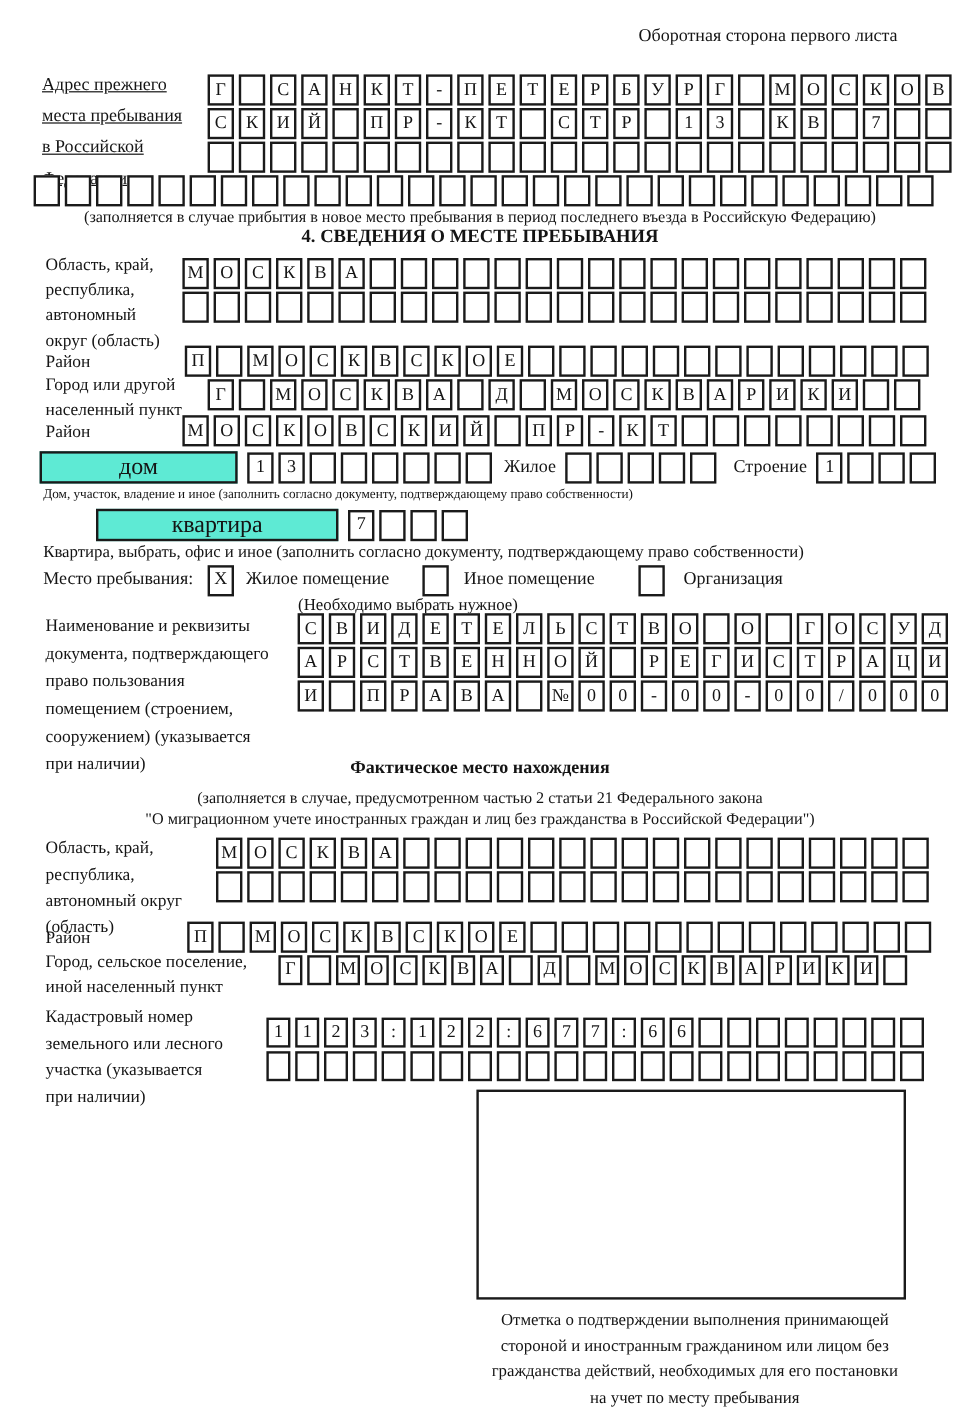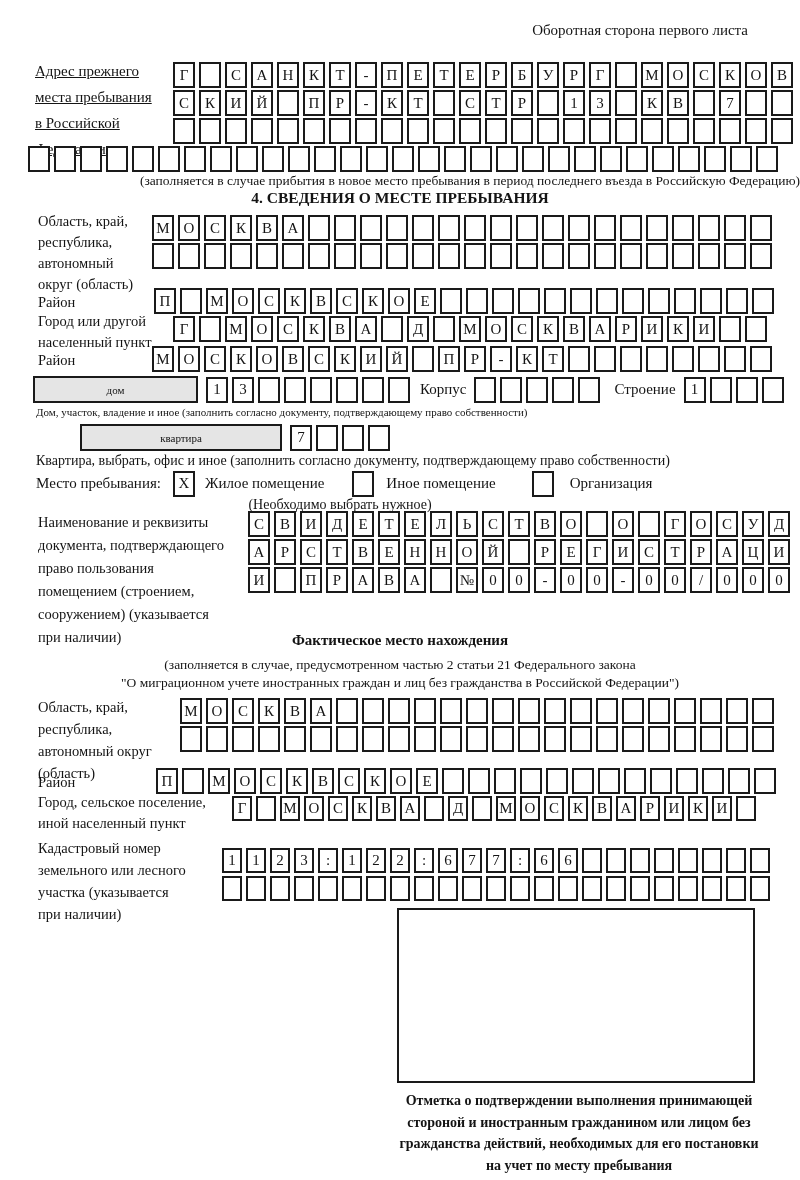--- a/index.html
+++ b/index.html
@@ -19,21 +19,21 @@
   .title { font-weight:bold; font-size:15.5px; }
   .boxrow { display:flex; gap:4px; }
   .box {
     flex:0 0 auto; width:22px; height:26px; background:#fff;
     border:2px solid #1a1a1a; display:flex; align-items:center; justify-content:center;
     font-size:15px; font-family:"Liberation Serif","DejaVu Serif",serif;
   }
   .tight .box, .box.tight { width:20px; height:25px; }
   .longbox {
     height:27px; border:2px solid #1a1a1a; display:flex; align-items:center;
-    justify-content:center; font-size:11px; background:#e5e5e5; flex:0 0 auto;
+    justify-content:center; font-size:20px; background:#5eead4; flex:0 0 auto;
   }
   .inlinelbl { font-size:15px; line-height:27px; flex:0 0 auto; }
   .hflex { display:flex; align-items:center; }
   .stampbox { border:2px solid #1a1a1a; background:#fff; }
 </style>
 </head>
 <body>
 
 <div>
 
@@ -145,21 +145,21 @@
       <span class="box"></span>
       <span class="box"></span>
       <span class="box"></span>
       <span class="box"></span>
       <span class="box"></span>
       <span class="box"></span>
       <span class="box"></span>
       <span class="box"></span>
       <span class="box"></span>
     </div>
-  <div class="abs caption center" style="top:173px; left:0;text-align:right;">(заполняется в случае прибытия в новое место пребывания в период последнего въезда в Российскую Федерацию)</div>
+  <div class="abs caption center" style="top:173px; left:0;">(заполняется в случае прибытия в новое место пребывания в период последнего въезда в Российскую Федерацию)</div>
 
   <div class="abs title center" style="top:189px; left:0;">4. СВЕДЕНИЯ О МЕСТЕ ПРЕБЫВАНИЯ</div>
 
   <div class="abs ml lh21" style="top:211px; left:38px;">Область, край,
 республика,
 автономный
 округ (область)</div>
   <div class="abs boxrow" style="top:215px; left:152px;">
       <span class="box">М</span>
       <span class="box">О</span>
@@ -303,21 +303,21 @@
     <div class="boxrow">
         <span class="box">1</span>
         <span class="box">3</span>
         <span class="box"></span>
         <span class="box"></span>
         <span class="box"></span>
         <span class="box"></span>
         <span class="box"></span>
         <span class="box"></span>
       </div>
-    <div class="inlinelbl" style="margin:0 8px 0 10px;">Корпус</div>
+    <div class="inlinelbl" style="margin:0 8px 0 10px;">Жилое</div>
     <div class="boxrow">
         <span class="box"></span>
         <span class="box"></span>
         <span class="box"></span>
         <span class="box"></span>
         <span class="box"></span>
       </div>
     <div class="inlinelbl" style="margin:0 8px 0 14px;">Строение</div>
     <div class="boxrow">
         <span class="box">1</span>
@@ -590,18 +590,18 @@
       <span class="box tight"></span>
       <span class="box tight"></span>
       <span class="box tight"></span>
       <span class="box tight"></span>
       <span class="box tight"></span>
       <span class="box tight"></span>
       <span class="box tight"></span>
     </div>
 
   <div class="abs stampbox" style="top:908px; left:397px; width:358px; height:175px;"></div>
-  <div class="abs ml" style="top:1090px; left:390px; width:378px; text-align:center; font-size:14px; line-height:21.5px;font-weight:bold;">Отметка о подтверждении выполнения принимающей
+  <div class="abs ml" style="top:1090px; left:390px; width:378px; text-align:center; font-size:14px; line-height:21.5px;">Отметка о подтверждении выполнения принимающей
 стороной и иностранным гражданином или лицом без
 гражданства действий, необходимых для его постановки
 на учет по месту пребывания</div>
 
 </div>
 
 </body></html>

